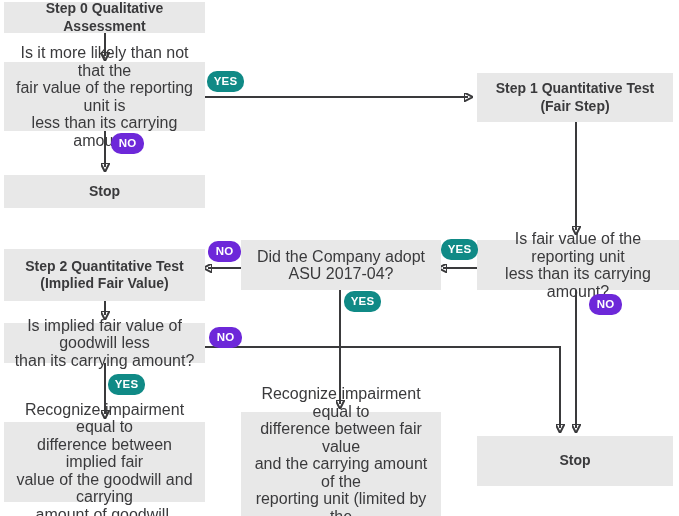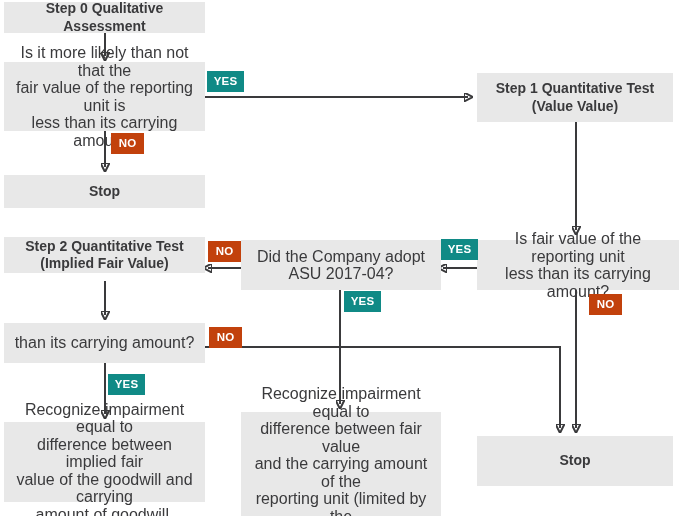--- a/index.html
+++ b/index.html
@@ -38,23 +38,24 @@
   .badge {
     position: absolute;
     color: #ffffff;
     font-weight: bold;
     font-size: 11.5px;
     line-height: 18px;
     text-align: center;
     padding: 1px 6px 2px 6px;
     box-sizing: border-box;
     letter-spacing: 0.2px;
+    border-radius: 10px;
   }
   .badge.yes { background: #108a86; }
-  .badge.no  { background: #c2410c; }
+  .badge.no  { background: #6d28d9; }
   svg.edges {
     position: absolute;
     left: 0;
     top: 0;
     width: 679px;
     height: 516px;
     overflow: visible;
   }
   svg.edges line, svg.edges path, svg.edges polyline {
     stroke: #3a3a3c;
@@ -106,39 +107,40 @@
     <span>fair value of the reporting unit is</span>
     <span>less than its carrying amount?</span>
   </div>
 
   <div class="node bold" style="left:4px; top:175px; width:201px; height:33px;">
     <span>Stop</span>
   </div>
 
   <div class="node bold" style="left:477px; top:73px; width:196px; height:49px; flex-direction:column;">
     <span>Step 1 Quantitative Test</span>
-    <span>(Value Value)</span>
+    <span>(Fair Step)</span>
   </div>
 
-  <div class="node bold" style="left:4px; top:237px; width:201px; height:36px; flex-direction:column;">
+  <div class="node bold" style="left:4px; top:249px; width:201px; height:52px; flex-direction:column;">
     <span>Step 2 Quantitative Test</span>
     <span>(Implied Fair Value)</span>
   </div>
 
   <div class="node" style="left:241px; top:240px; width:200px; height:50px; flex-direction:column;">
     <span>Did the Company adopt</span>
     <span>ASU 2017-04?</span>
   </div>
 
   <div class="node" style="left:477px; top:240px; width:202px; height:50px; flex-direction:column;text-align:center;">
     <span>Is fair value of the reporting unit</span>
     <span>less than its carrying amount?</span>
   </div>
 
   <div class="node" style="left:4px; top:323px; width:201px; height:40px; flex-direction:column;">
+    <span>Is implied fair value of goodwill less</span>
     <span>than its carrying amount?</span>
   </div>
 
   <div class="node" style="left:4px; top:422px; width:201px; height:80px; flex-direction:column;">
     <span>Recognize impairment equal to</span>
     <span>difference between implied fair</span>
     <span>value of the goodwill and carrying</span>
     <span>amount of goodwill.</span>
   </div>
 

